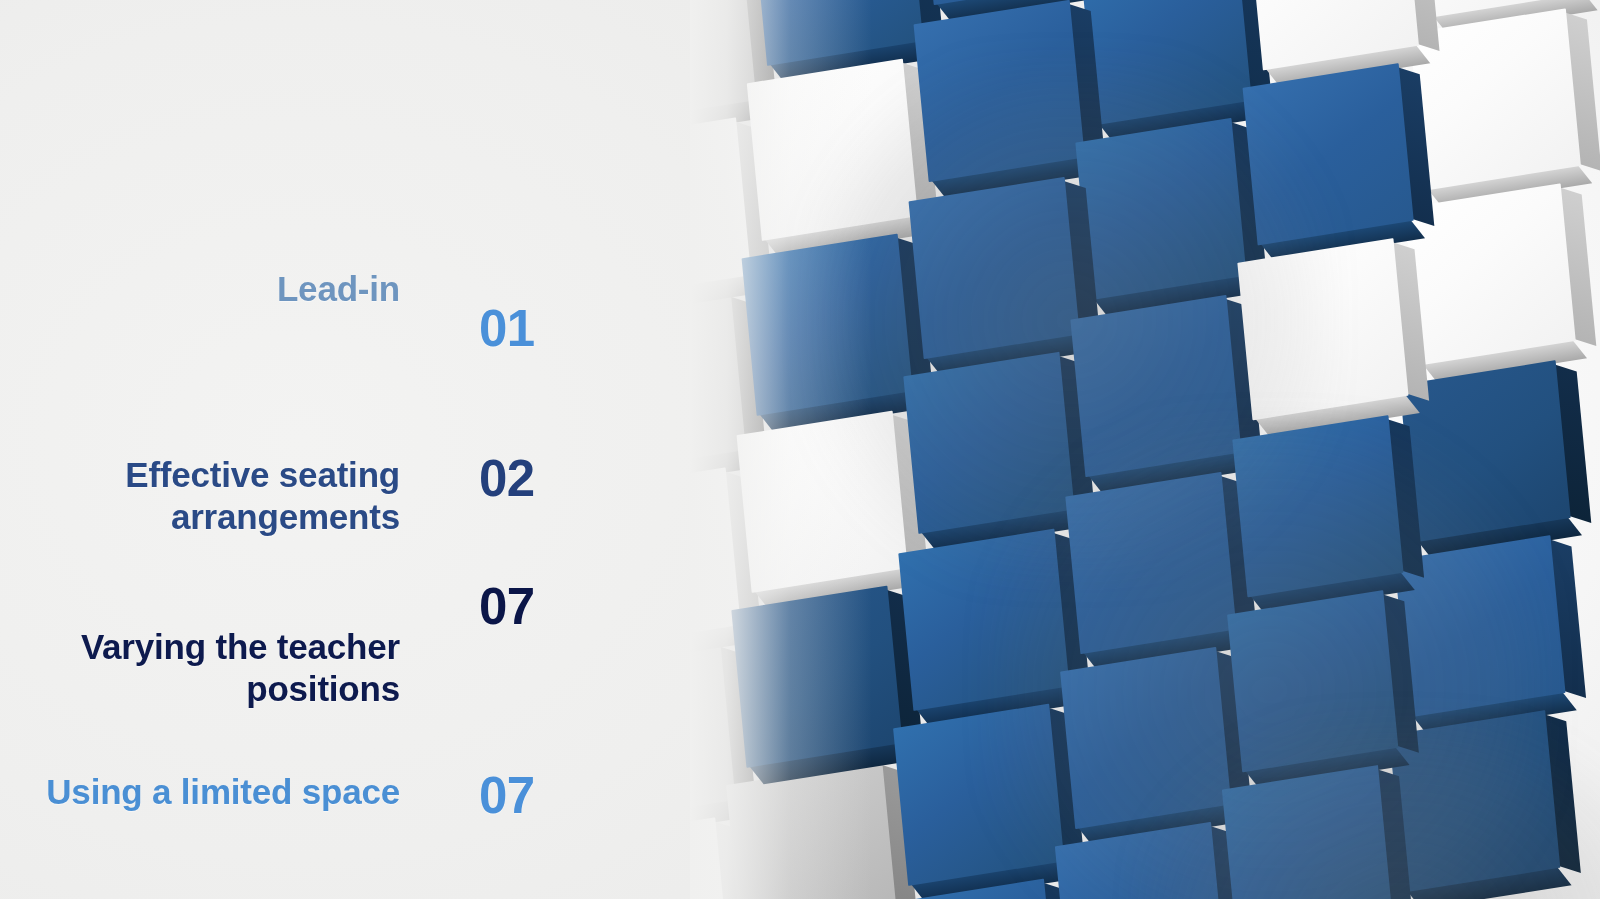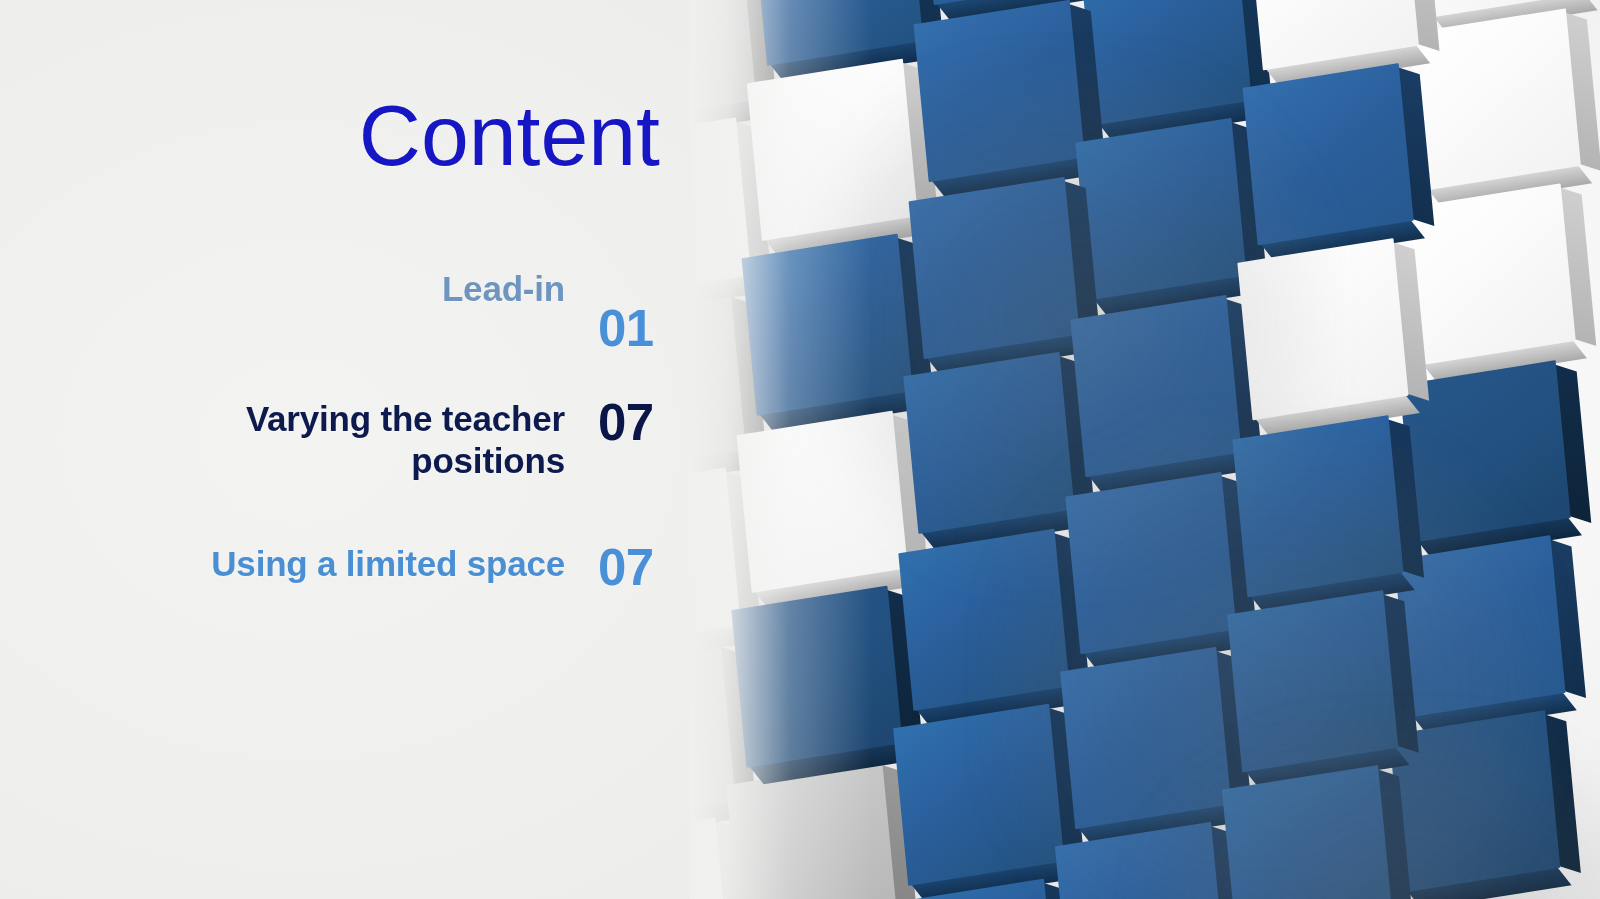--- a/index.html
+++ b/index.html
@@ -118,22 +118,23 @@
 
   .toc {
     position:absolute;
     left:0; top:268px;
     width:690px;
   }
 
   .toc-row {
     display:flex;
     align-items:flex-start;
-    justify-content:flex-end;
+    justify-content:flex-start;
     width:690px;
+    gap:46px;
   }
   .toc-row .label {
     width:400px;
     text-align:right;
     font-size:35px;
     font-weight:bold;
     line-height:1.20;
     letter-spacing:-0.2px;
     padding-right:0;
     text-shadow:0 1px 1px rgba(255,255,255,0.55);
@@ -350,32 +351,35 @@
           <div class="bside"></div>
           <div class="rside"></div>
           <div class="top"></div>
         </div>
 
     </div>
   </div>
 
   <div class="panel">
 
-    <div class="title">Content</div>
 
     <div class="toc">
 
       <div class="toc-row row-1">
         <div class="label" style="color:#6e95bf;">Lead-in</div>
         <div class="num" style="color:#4a90d9;margin-top:36px;">01</div>
       </div>
 
+      <div class="toc-row row-2">
+        <div class="label" style="color:#2a4a86;">Effective seating arrangements</div>
+        <div class="num" style="color:#24407c;">02</div>
+      </div>
 
       <div class="toc-row row-3">
-        <div class="label" style="color:#0d1a4e;">Varying the teacher positions</div>
+        <div class="label" style="color:#0d1a4e;margin-top:44px;">Varying the teacher positions</div>
         <div class="num" style="color:#0b1648;">07</div>
       </div>
 
       <div class="toc-row row-4">
         <div class="label" style="color:#4a8fd4;">Using a limited space</div>
         <div class="num" style="color:#4a90d9;">07</div>
       </div>
 
     </div>
   </div>

